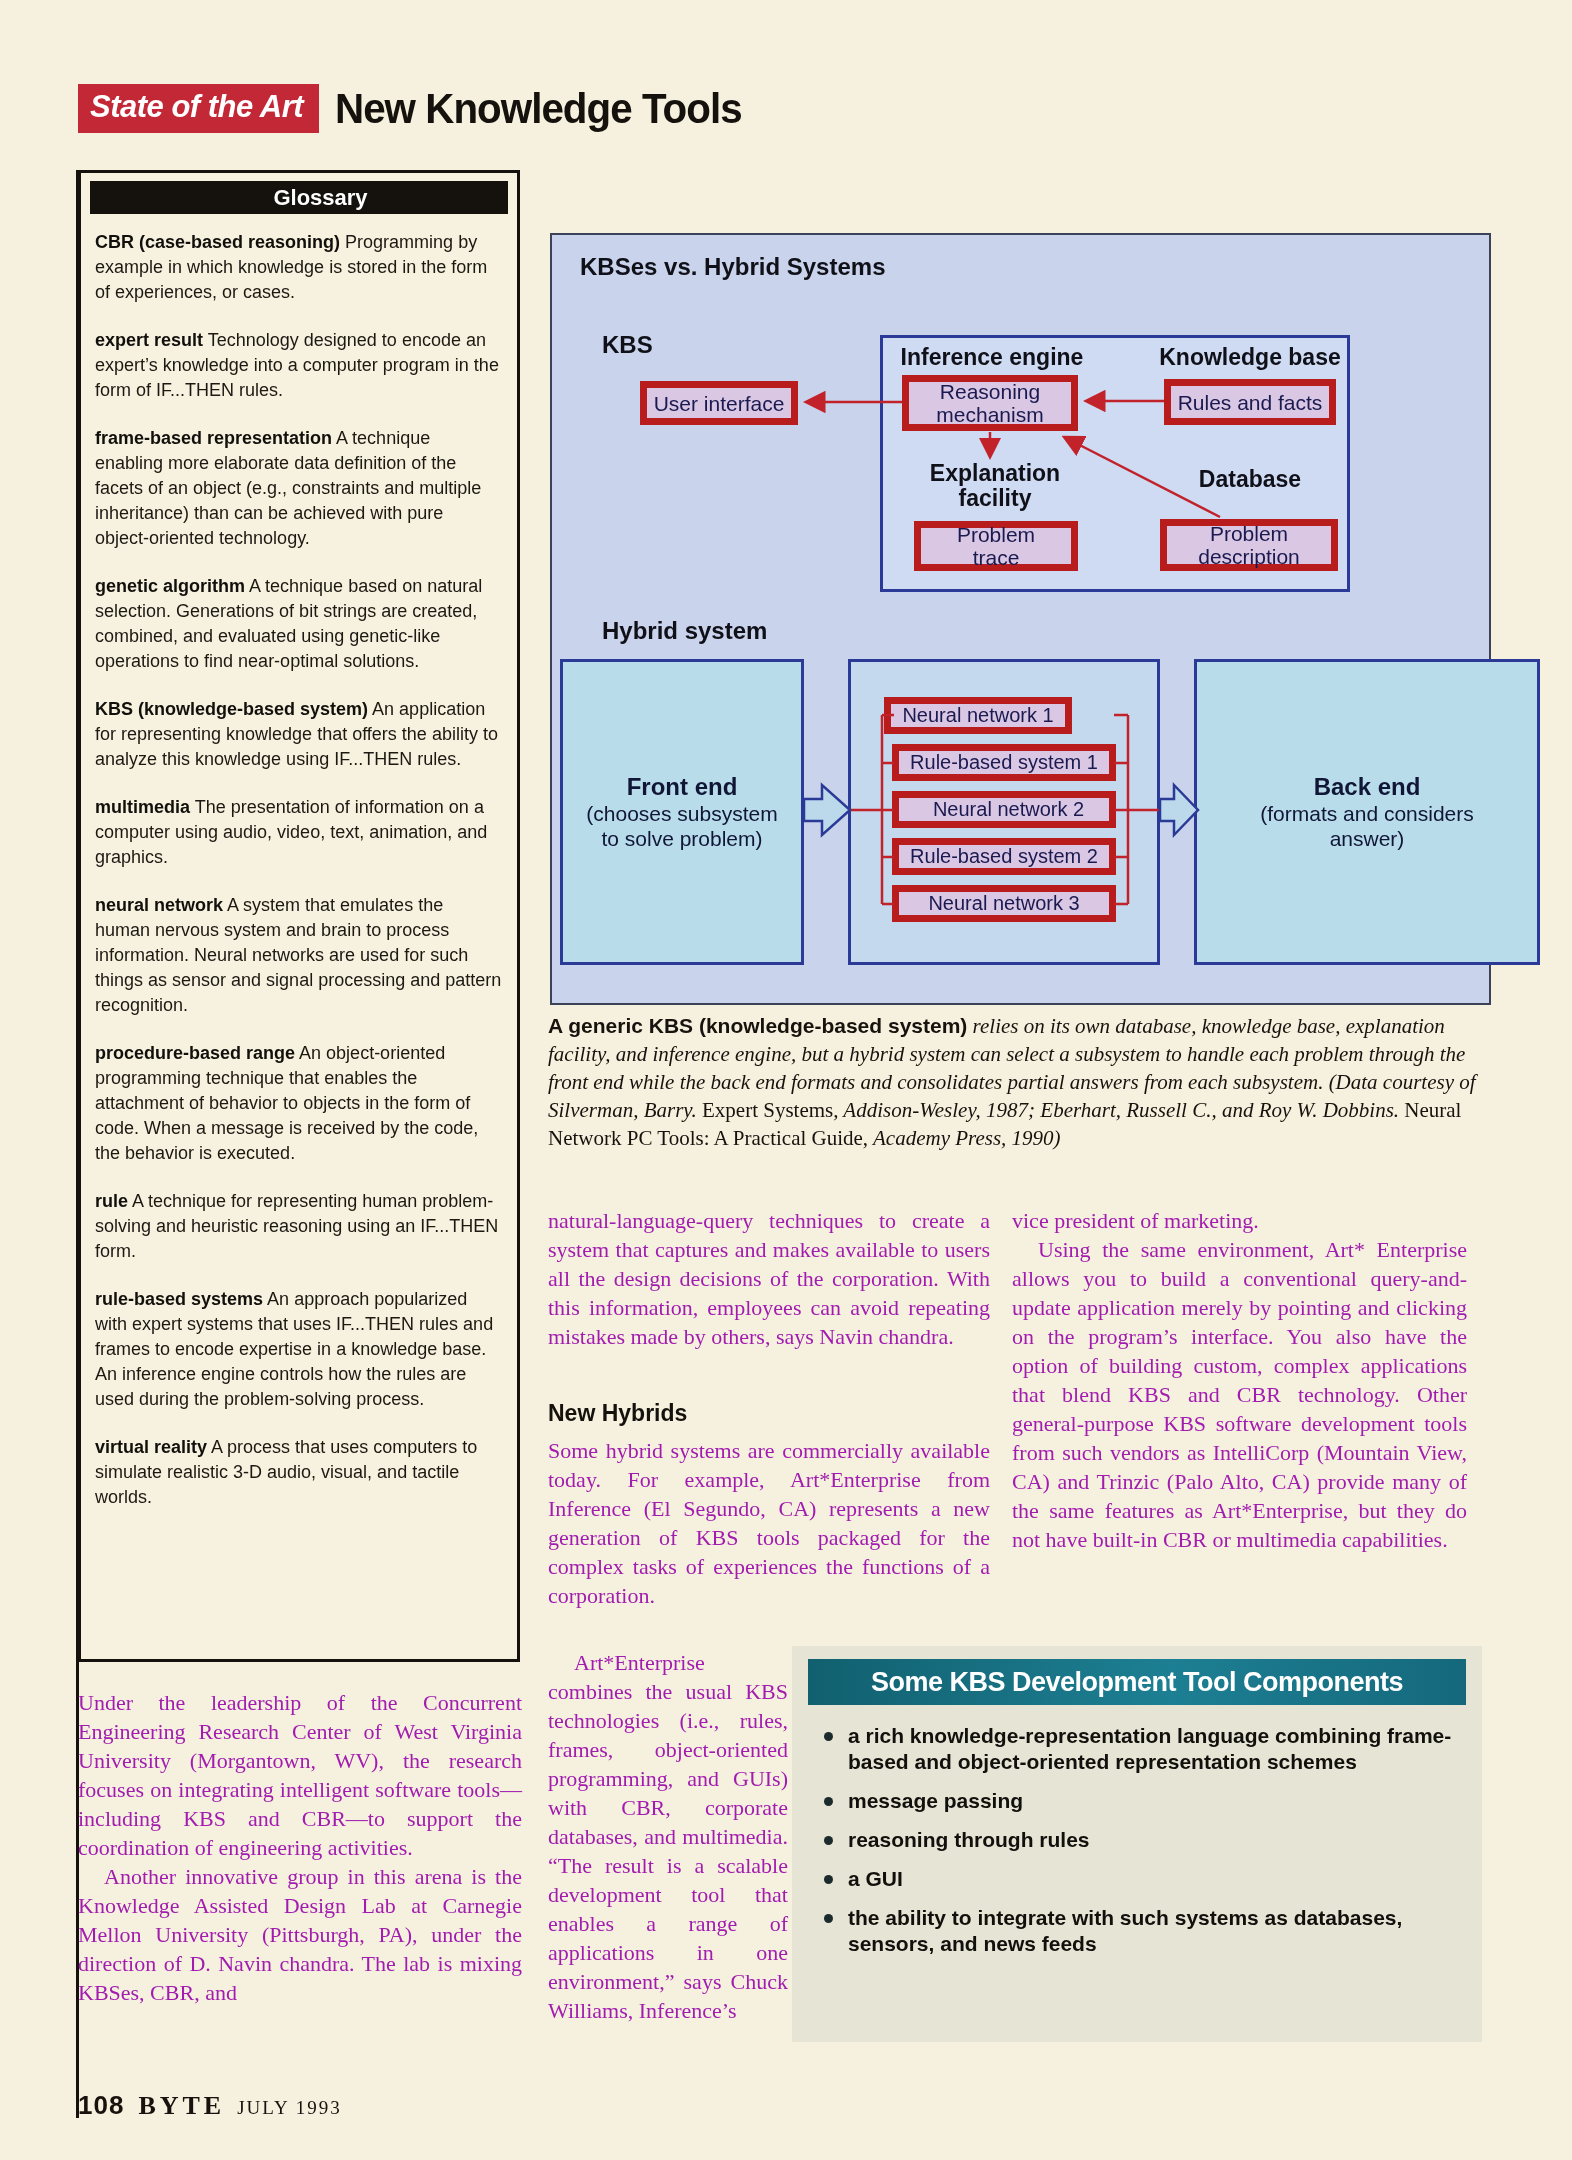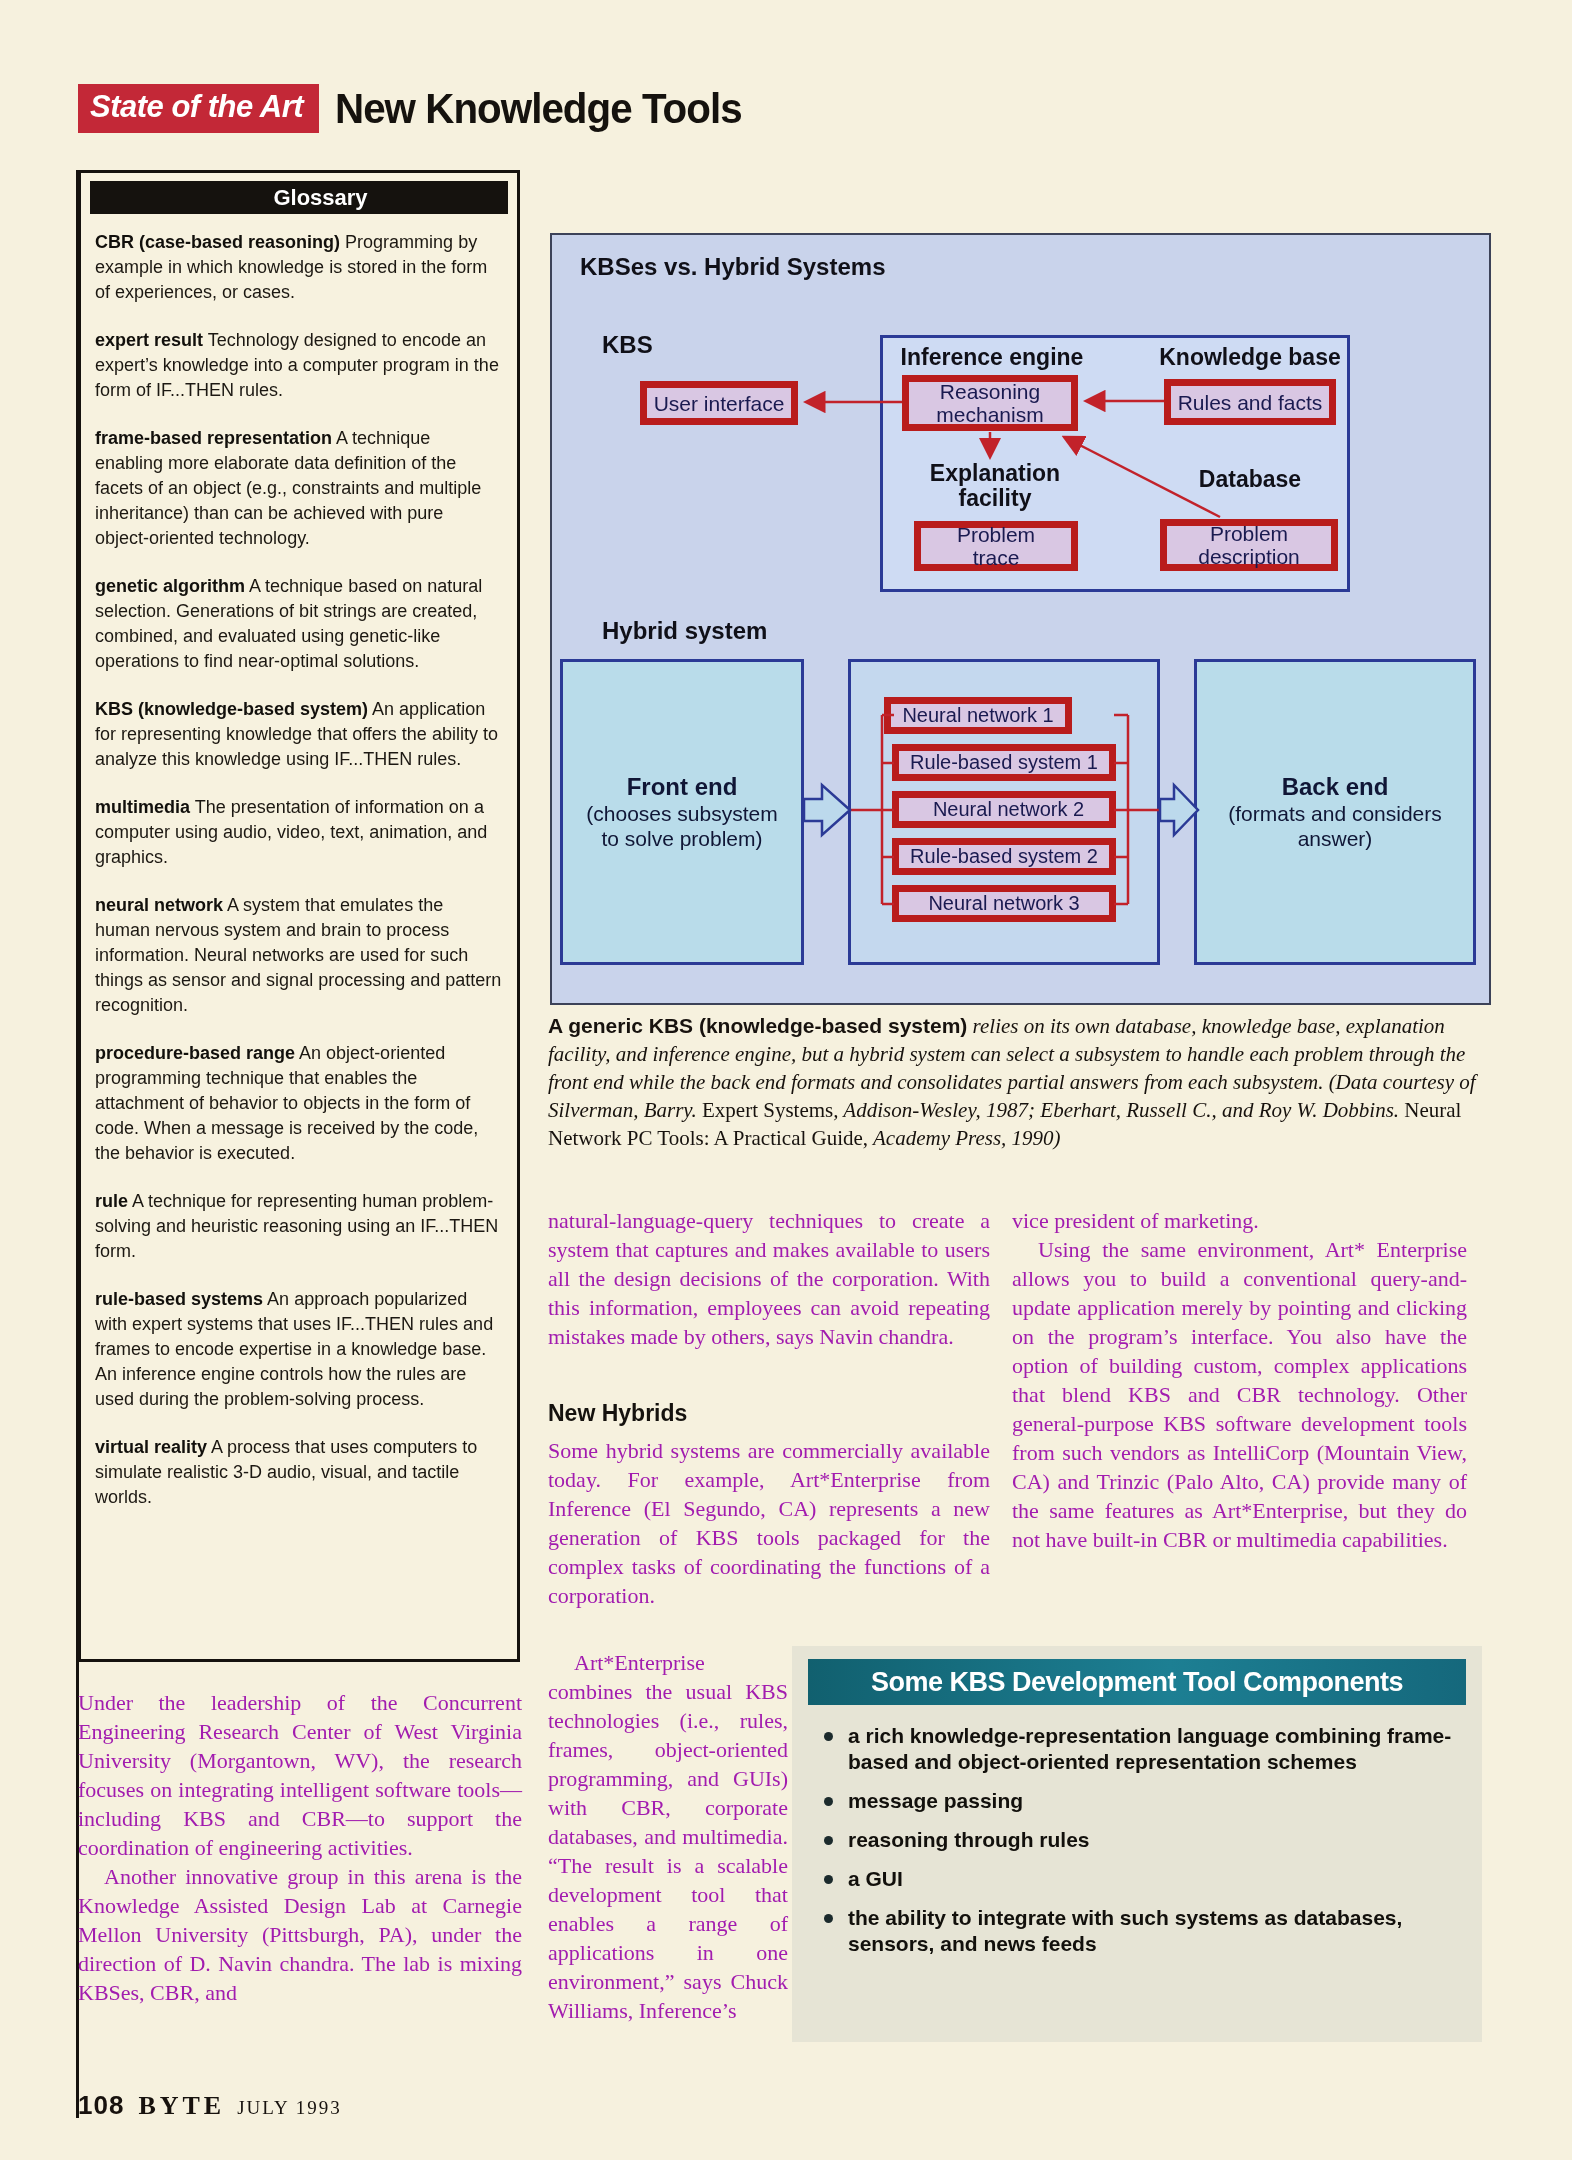--- a/index.html
+++ b/index.html
@@ -159,21 +159,21 @@
       <div class="bb-sub" style="width:210px;">(chooses subsystem to solve problem)</div>
     </div>
 
     <div class="d-abs midbox" style="left:296px; top:424px; width:312px; height:306px;"></div>
     <div class="d-abs pbox" style="left:332px; top:462px; width:188px; height:37px; font-size:20px;">Neural network 1</div>
     <div class="d-abs pbox" style="left:340px; top:509px; width:224px; height:37px; font-size:20px;">Rule-based system 1</div>
     <div class="d-abs pbox" style="left:340px; top:556px; width:224px; height:37px; font-size:20px;padding-left:9px;">Neural network 2</div>
     <div class="d-abs pbox" style="left:340px; top:603px; width:224px; height:37px; font-size:20px;">Rule-based system 2</div>
     <div class="d-abs pbox" style="left:340px; top:650px; width:224px; height:37px; font-size:20px;">Neural network 3</div>
 
-    <div class="d-abs bigbox" style="left:642px; top:424px; width:282px; height:306px;">
+    <div class="d-abs bigbox" style="left:642px; top:424px; width:346px; height:306px;">
       <div class="bb-title">Back end</div>
       <div class="bb-sub" style="width:220px;">(formats and considers answer)</div>
     </div>
 
     <svg class="d-svg" width="937" height="768" viewBox="0 0 937 768">
       <defs>
         <marker id="redhead" markerWidth="9" markerHeight="9" refX="7" refY="4.5" orient="auto">
           <path d="M0,0 L9,4.5 L0,9 z" fill="#c2222a"></path>
         </marker>
       </defs>
@@ -210,21 +210,21 @@
   <div class="serif-col" style="left:78px; top:1688px; width:444px;">
     <p>Under the leadership of the Concurrent Engineering Research Center of West Virginia University (Morgantown, WV), the research focuses on integrating intelligent software tools—including KBS and CBR—to support the coordination of engineering activities.</p>
     <p class="indent">Another innovative group in this arena is the Knowledge Assisted Design Lab at Carnegie Mellon University (Pittsburgh, PA), under the direction of D. Navin chandra. The lab is mixing KBSes, CBR, and</p>
   </div>
 
   <div class="serif-col" style="left:548px; top:1206px; width:442px;">
     <p>natural-language-query techniques to create a system that captures and makes available to users all the design decisions of the corporation. With this information, employees can avoid repeating mistakes made by others, says Navin chandra.</p>
   </div>
   <div class="subhead" style="left:548px; top:1400px;">New Hybrids</div>
   <div class="serif-col" style="left:548px; top:1436px; width:442px;">
-    <p>Some hybrid systems are commercially available today. For example, Art*Enterprise from Inference (El Segundo, CA) represents a new generation of KBS tools packaged for the complex tasks of coordinating the functions of a corporation.</p>
+    <p>Some hybrid systems are commercially available today. For example, Art*Enterprise from Inference (El Segundo, CA) represents a new generation of KBS tools packaged for the complex tasks of experiences the functions of a corporation.</p>
   </div>
 
   <div class="serif-col" style="left:548px; top:1648px; width:240px;">
     <p class="indent">Art*Enterprise combines the usual KBS technologies (i.e., rules, frames, object-oriented programming, and GUIs) with CBR, corporate databases, and multimedia. “The result is a scalable development tool that enables a range of applications in one environment,” says Chuck Williams, Inference’s</p>
   </div>
 
   <div class="serif-col" style="left:1012px; top:1206px; width:455px;">
     <p>vice president of marketing.</p>
     <p class="indent">Using the same environment, Art* Enterprise allows you to build a conventional query-and-update application merely by pointing and clicking on the program’s interface. You also have the option of building custom, complex applications that blend KBS and CBR technology. Other general-purpose KBS software development tools from such vendors as IntelliCorp (Mountain View, CA) and Trinzic (Palo Alto, CA) provide many of the same features as Art*Enterprise, but they do not have built-in CBR or multimedia capabilities.</p>
   </div>

